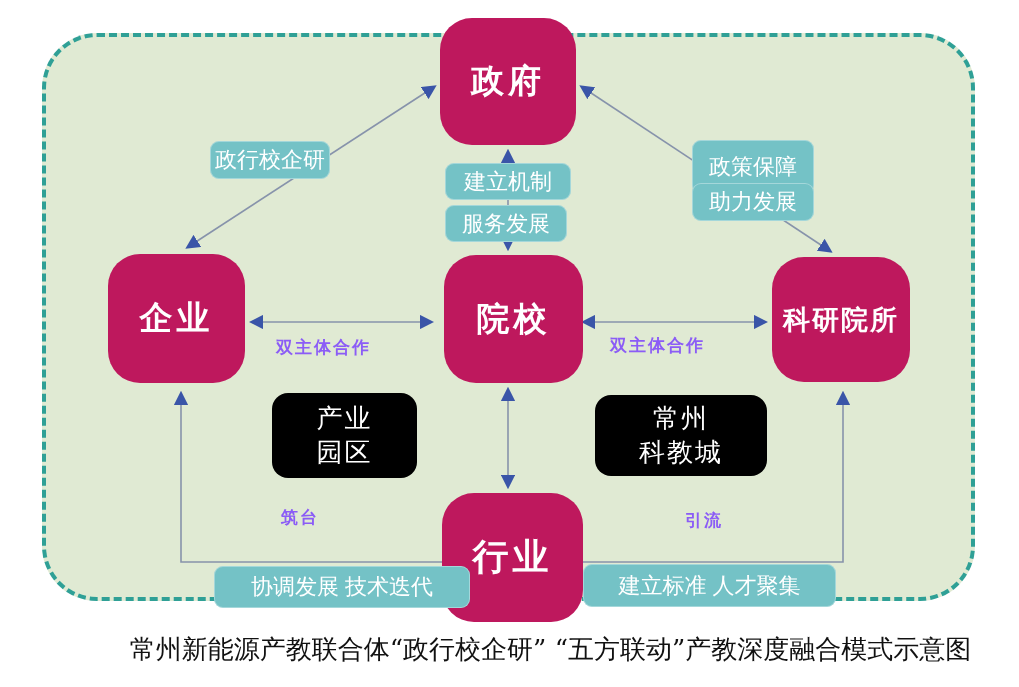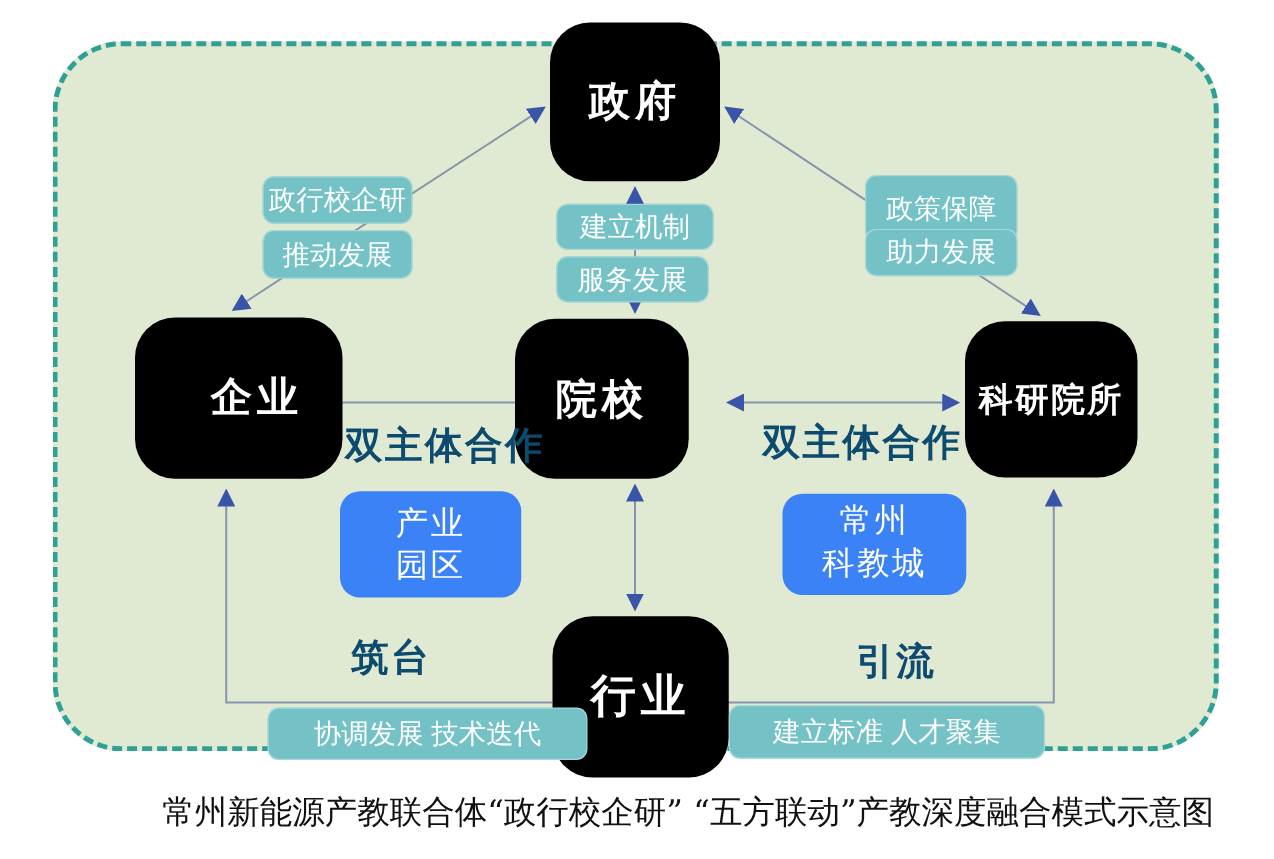--- a/index.html
+++ b/index.html
@@ -6,51 +6,51 @@
   .stage{
     position:relative;width:1019px;height:687px;background:#ffffff;overflow:hidden;
     font-family:"Liberation Sans","DejaVu Sans",sans-serif;
   }
   .panel{
     position:absolute;left:42px;top:33px;width:925px;height:560px;
     background:#e0ead3;border:4px dashed #2fa096;border-radius:55px;
   }
   .arrows{position:absolute;left:0;top:0;width:1019px;height:687px;pointer-events:none;}
   .node{
-    position:absolute;background:#000000;border-radius:32px;color:#ffffff;
+    position:absolute;background:#be185d;border-radius:32px;color:#ffffff;
     display:flex;align-items:center;justify-content:center;
     font-weight:bold;letter-spacing:4px;
   }
   .node-gov{left:440px;top:18px;width:136px;height:127px;font-size:33px;}
-  .node-ent{left:108px;top:254px;width:137px;height:129px;font-size:33px;padding-left:29px;}
-  .node-col{left:412px;top:255px;width:139px;height:128px;font-size:33px;}
+  .node-ent{left:108px;top:254px;width:137px;height:129px;font-size:33px;}
+  .node-col{left:444px;top:255px;width:139px;height:128px;font-size:33px;}
   .node-res{left:772px;top:257px;width:138px;height:125px;font-size:27px;letter-spacing:2px;}
   .node-ind{left:442px;top:493px;width:141px;height:129px;font-size:36px;}
   .tag{
     position:absolute;background:#74c2c6;border-radius:9px;color:#ffffff;
     display:flex;align-items:center;justify-content:center;font-size:22px;
     box-shadow:0 0 0 1px rgba(255,255,255,0.35) inset;
   }
   .tag-give{left:210px;top:141px;width:120px;height:38px;}
   .tag-push{left:210px;top:184px;width:120px;height:39px;}
   .tag-mech{left:445px;top:163px;width:126px;height:37px;text-align:center;}
   .tag-serv{left:445px;top:205px;width:122px;height:37px;}
   .tag-policy{left:692px;top:140px;width:122px;height:54px;}
   .tag-assist{left:692px;top:183px;width:122px;height:38px;}
   .tag-coord{left:182px;top:566px;width:256px;height:42px;margin-left:32px;}
   .tag-std{left:583px;top:564px;width:253px;height:43px;}
   .blue{
-    position:absolute;background:#3b82f6;border-radius:16px;color:#ffffff;
+    position:absolute;background:#000000;border-radius:16px;color:#ffffff;
     display:flex;flex-direction:column;align-items:center;justify-content:center;
     font-size:26px;line-height:1.3;letter-spacing:2px;
   }
   .blue-park{left:272px;top:393px;width:145px;height:85px;}
-  .blue-city{left:626px;top:395px;width:147px;height:81px;font-family:Liberation Mono, monospace;}
+  .blue-city{left:595px;top:395px;width:172px;height:81px;}
   .black-label{
-    position:absolute;color:#0c4a6e;font-weight:bold;font-size:30px;letter-spacing:2px;white-space:nowrap;
+    position:absolute;color:#8b5cf6;font-weight:bold;font-size:17px;letter-spacing:2px;white-space:nowrap;
   }
   .bl-dual-left{left:276px;top:336px;}
   .bl-dual-right{left:610px;top:334px;}
   .bl-build{left:281px;top:506px;}
   .bl-flow{left:685px;top:509px;}
   .caption{
     position:absolute;left:0;top:632px;width:1019px;text-align:center;
     color:#111111;font-weight:normal;font-size:26px;
     font-family:"DejaVu Serif","Liberation Serif",serif;white-space:nowrap;padding-left:41px;
   }
@@ -93,21 +93,20 @@
     <span>院校</span>
   </div>
   <div class="node node-res">
     <span>科研院所</span>
   </div>
   <div class="node node-ind">
     <span>行业</span>
   </div>
 
   <div class="tag tag-give">政行校企研</div>
-  <div class="tag tag-push">推动发展</div>
   <div class="tag tag-mech">建立机制</div>
   <div class="tag tag-serv">服务发展</div>
   <div class="tag tag-policy">政策保障</div>
   <div class="tag tag-assist">助力发展</div>
   <div class="tag tag-coord">协调发展 技术迭代</div>
   <div class="tag tag-std">建立标准 人才聚集</div>
 
   <div class="blue blue-park">
     <span>产业</span>
     <span>园区</span>

